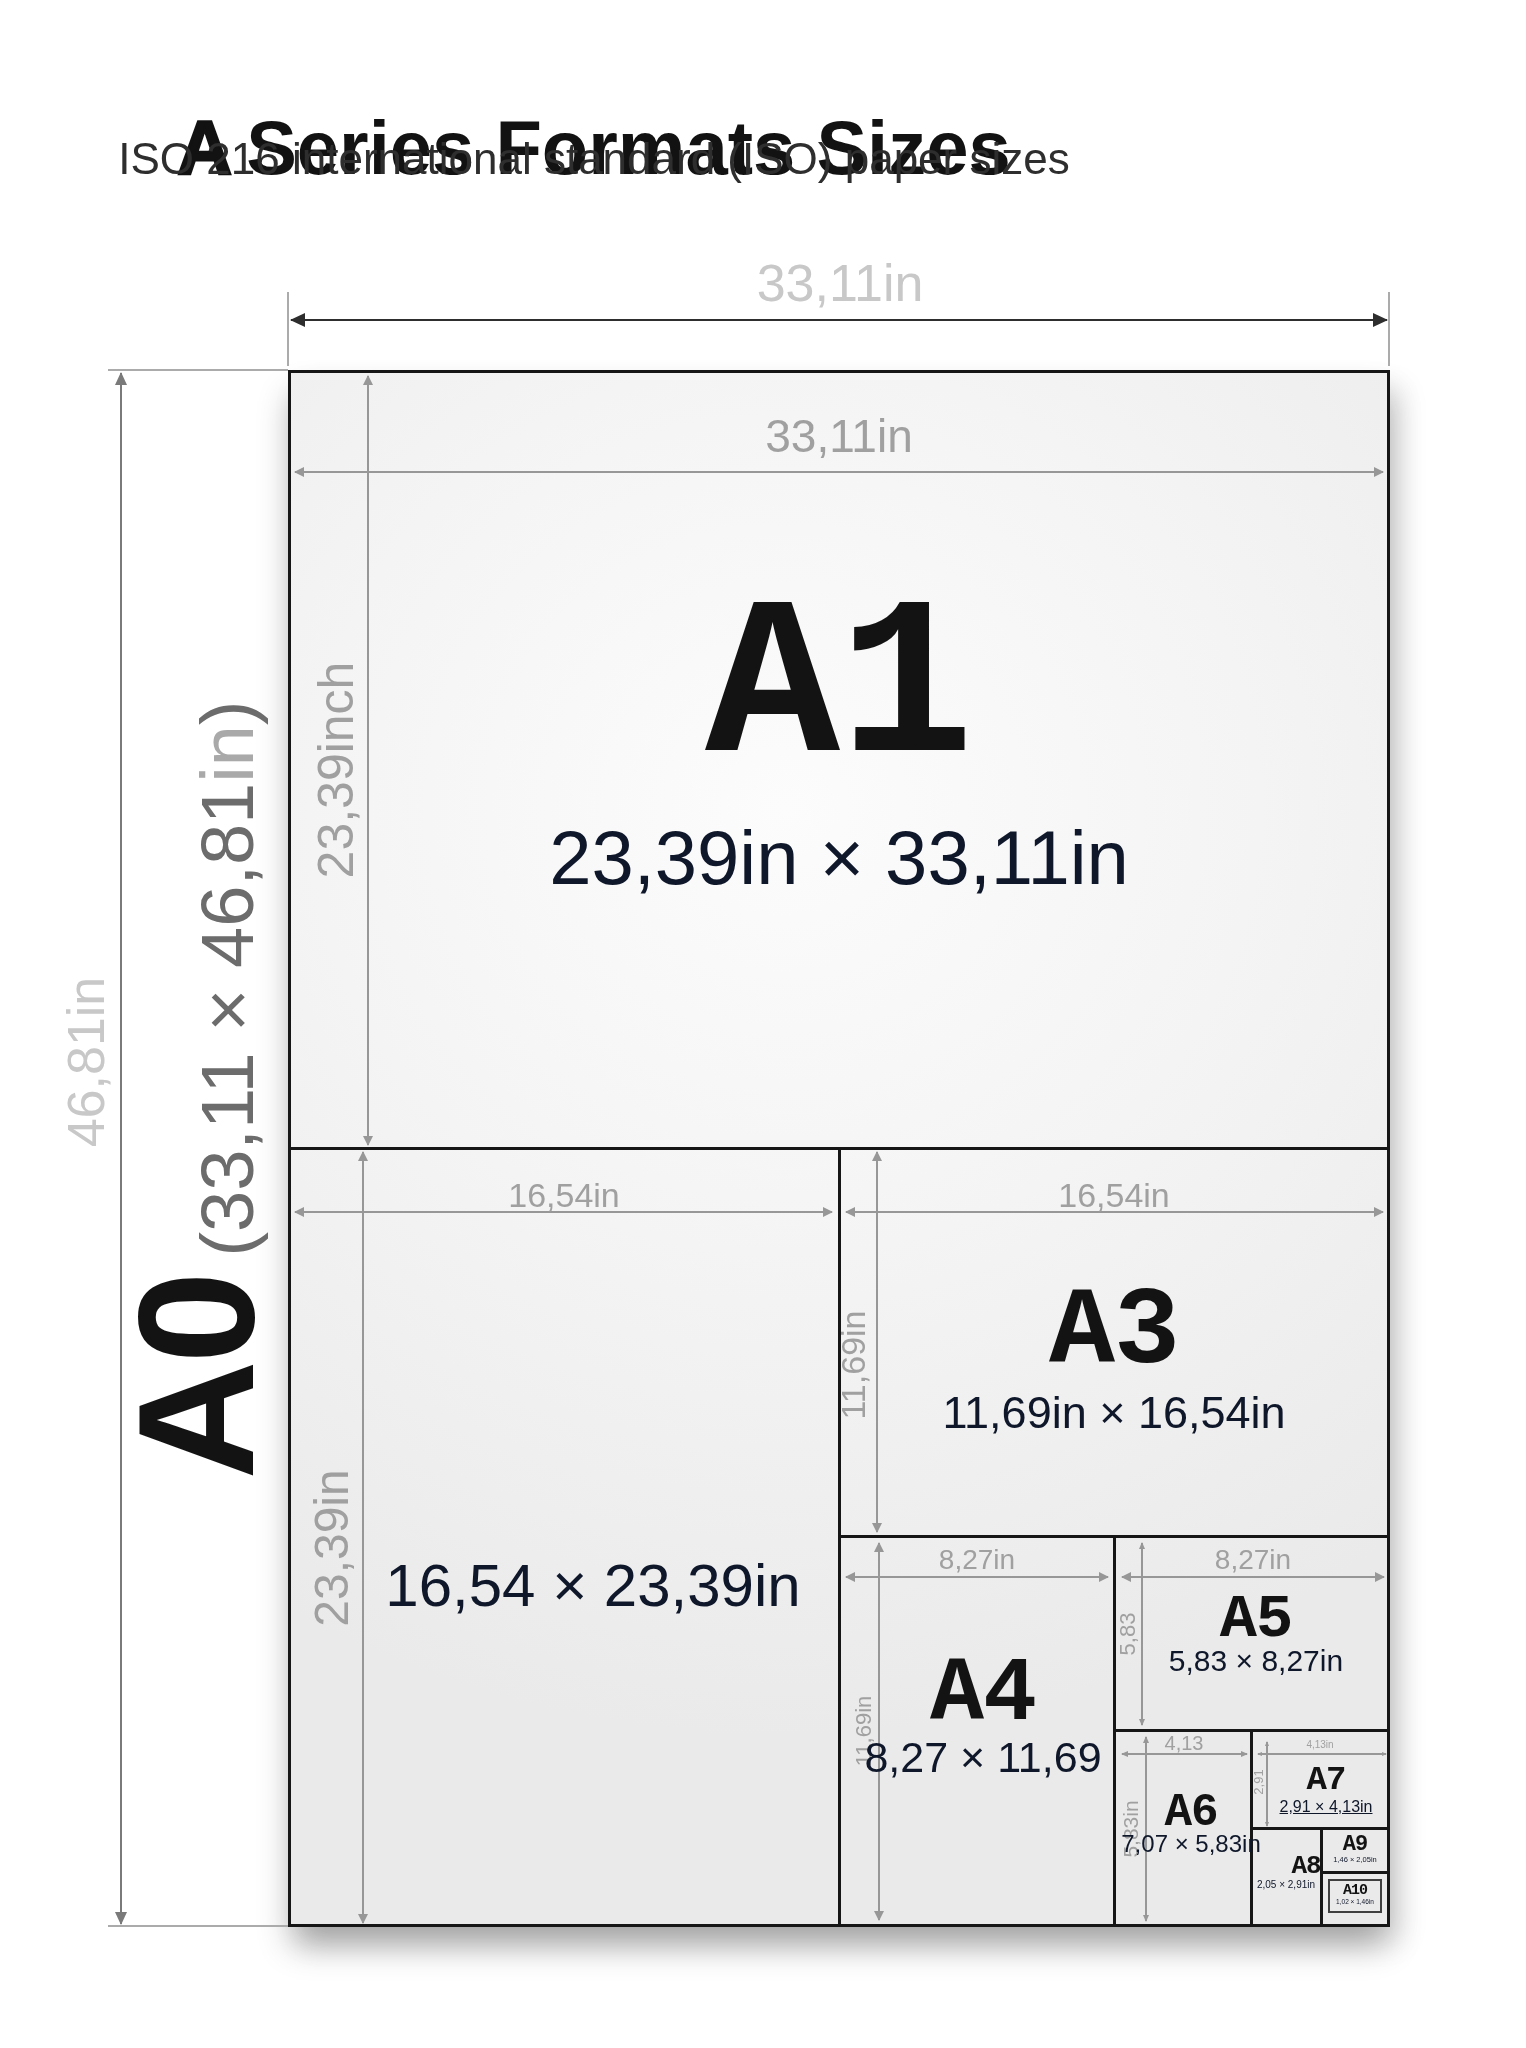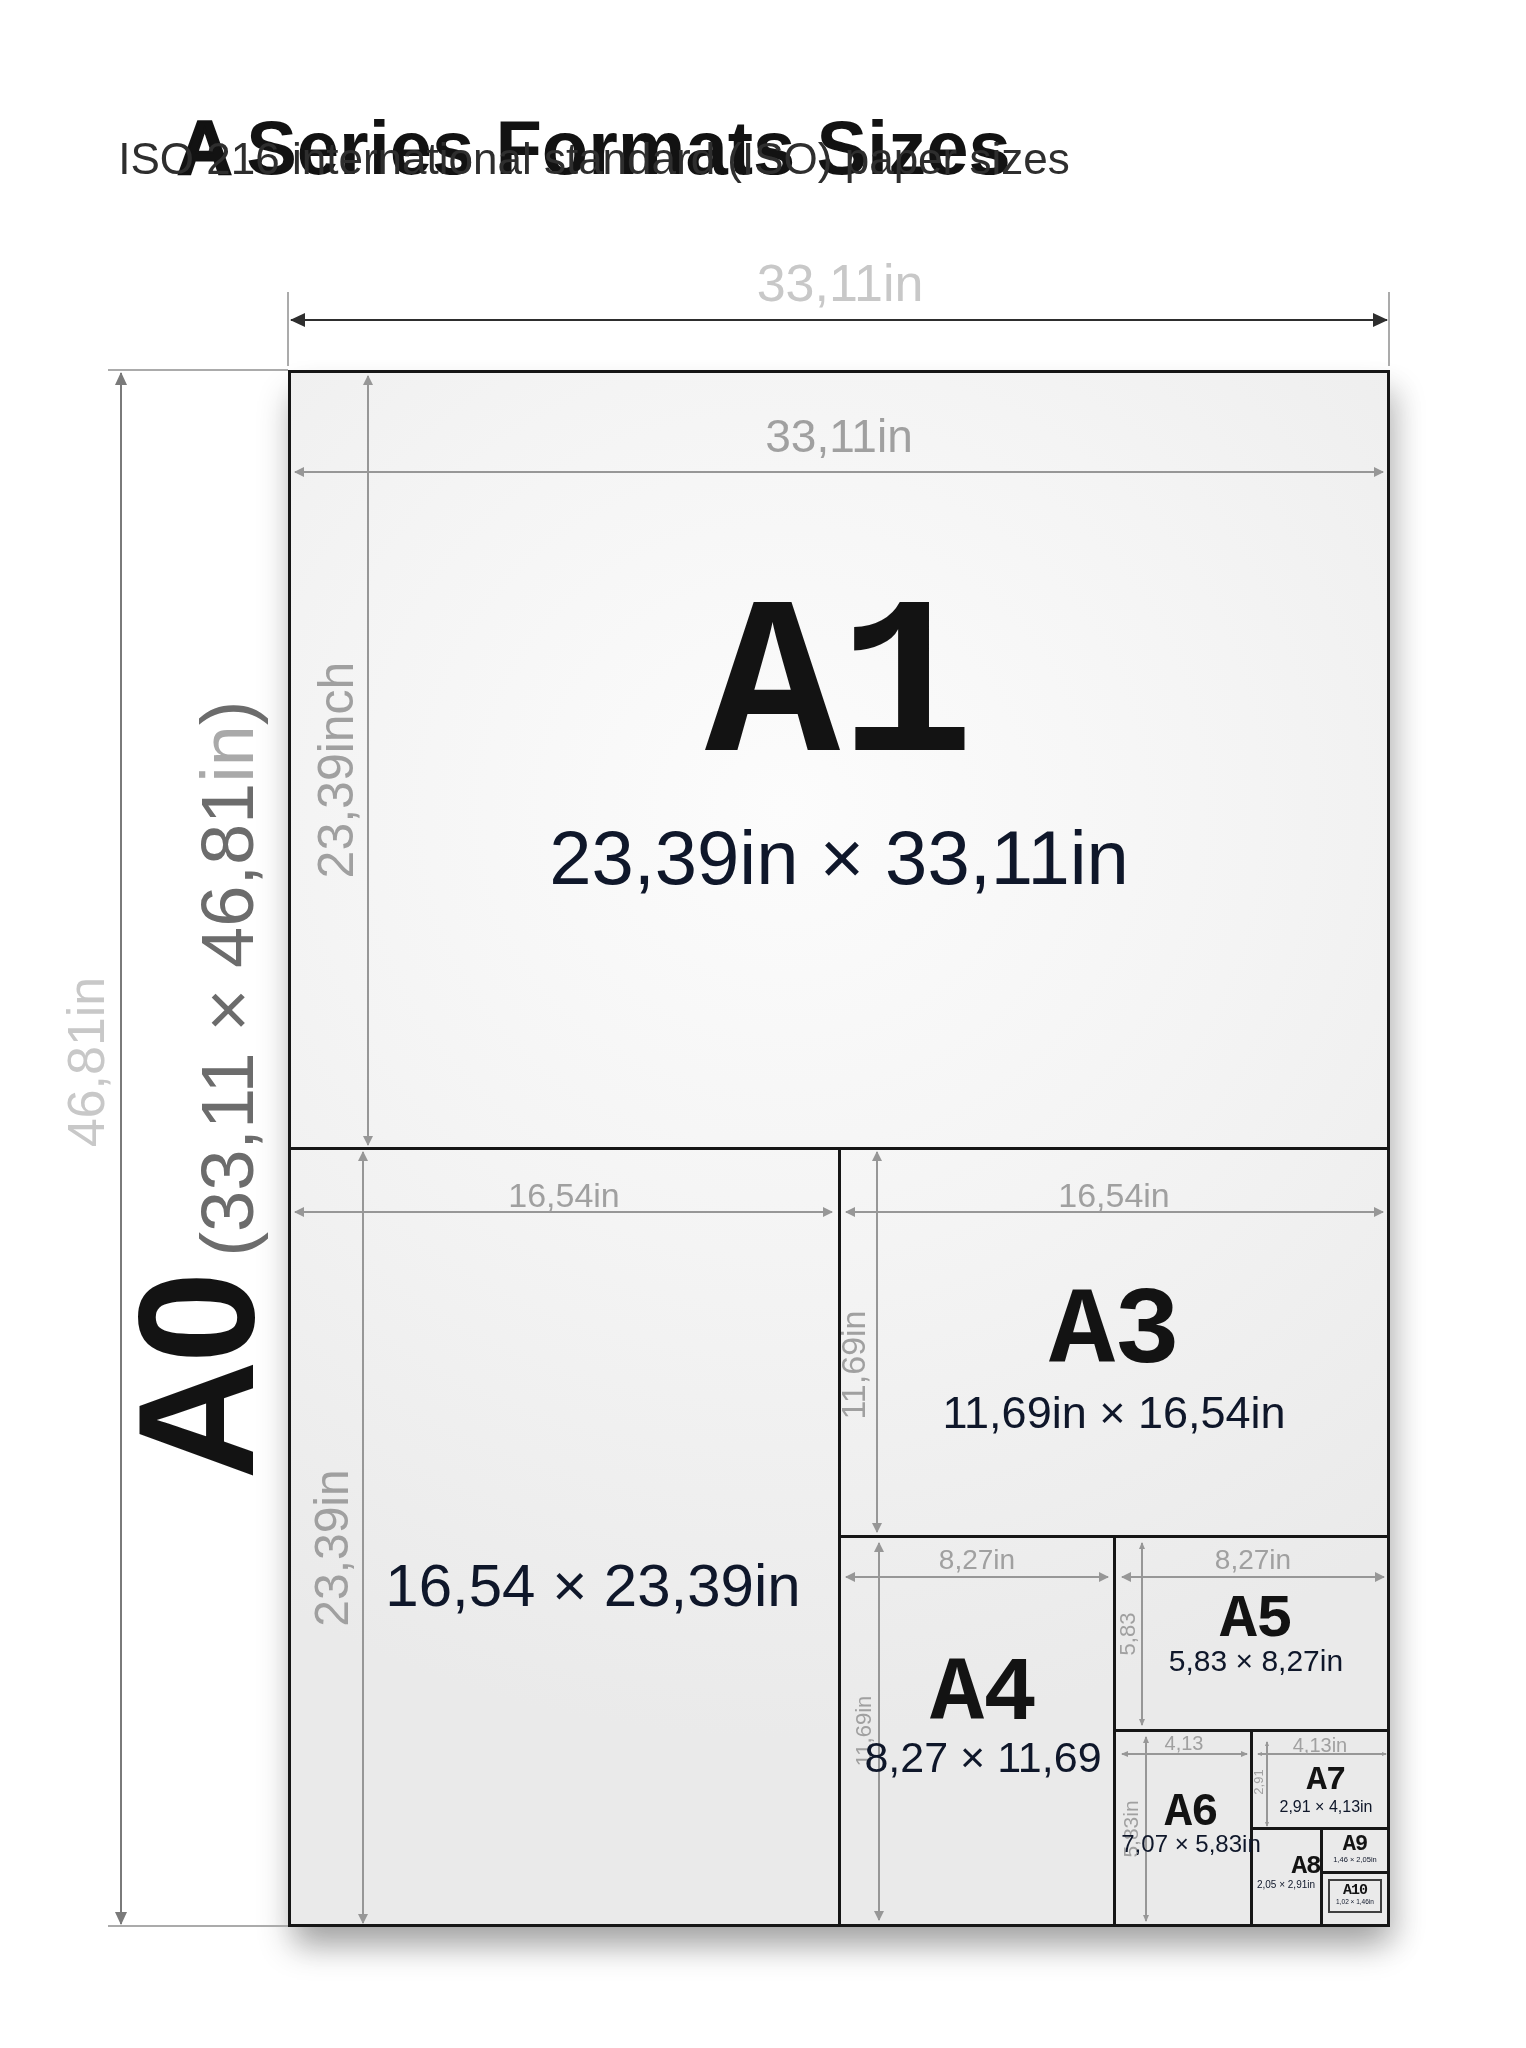--- a/index.html
+++ b/index.html
@@ -143,25 +143,25 @@
   <div class="sheet-size" style="left:1256px;top:1661px;font-size:30px;">5,83 × 8,27in</div>
 
   <div class="hdim arr-sm" style="left:1122px;top:1753px;width:125px;height:1.5px;"></div>
   <div class="dim-label" style="left:1184px;top:1743px;font-size:20px;">4,13</div>
   <div class="vdim arr-sm" style="left:1145px;top:1737px;width:1.5px;height:184px;"></div>
   <div class="dim-label rot" style="left:1130px;top:1829px;font-size:21px;">5,83in</div>
   <div class="sheet-name" style="left:1191px;top:1813px;font-size:46px;">A6</div>
   <div class="sheet-size" style="left:1191px;top:1844px;font-size:24px;">7,07 × 5,83in</div>
 
   <div class="hdim arr-xs" style="left:1258px;top:1753px;width:128px;height:1.5px;"></div>
-  <div class="dim-label" style="left:1320px;top:1745px;font-size:20px;">4,13in</div>
+  <div class="dim-label" style="left:1320px;top:1745px;font-size:10px;">4,13in</div>
   <div class="vdim arr-xs" style="left:1266px;top:1742px;width:1.5px;height:84px;"></div>
   <div class="dim-label rot" style="left:1258px;top:1782px;font-size:13px;">2,91</div>
   <div class="sheet-name" style="left:1326px;top:1780px;font-size:34px;">A7</div>
-  <div class="sheet-size" style="left:1326px;top:1807px;font-size:16px;">2,91 × 4,13in</div>
+  <div class="sheet-size" style="left:1326px;top:1807px;font-size:16px;text-decoration:underline;">2,91 × 4,13in</div>
 
   <div class="sheet-name" style="left:1286px;top:1866px;font-size:26px;margin-left:20px;">A8</div>
   <div class="sheet-size" style="left:1286px;top:1885px;font-size:10px;">2,05 × 2,91in</div>
 
   <div class="sheet-name" style="left:1355px;top:1845px;font-size:22px;">A9</div>
   <div class="sheet-size" style="left:1355px;top:1860px;font-size:7.5px;">1,46 × 2,05in</div>
 
   <div class="sheet-name" style="left:1355px;top:1890px;font-size:15px;">A10</div>
   <div class="sheet-size" style="left:1355px;top:1902px;font-size:6.5px;">1,02 × 1,46in</div>
 

